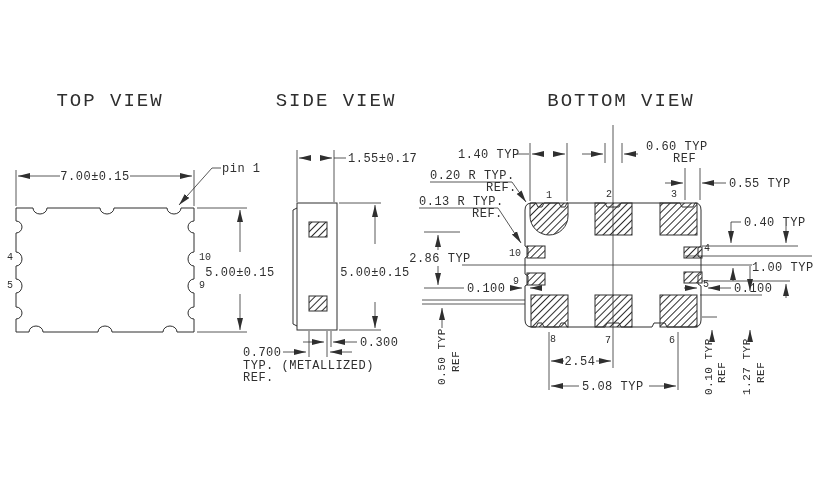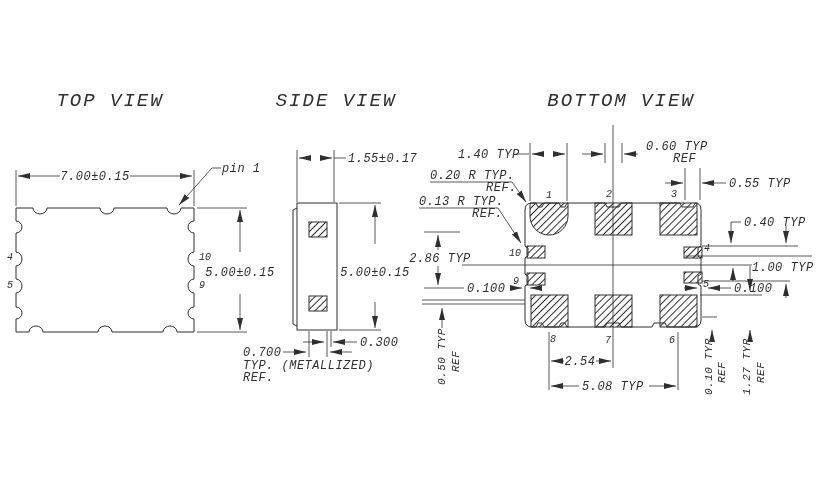--- a/index.html
+++ b/index.html
@@ -1,17 +1,17 @@
 <!DOCTYPE html>
 <html><head>
 <meta charset="utf-8">
 <style>
   html,body{margin:0;padding:0;background:#ffffff;}
   .stage{position:relative;width:817px;height:484px;background:#fff;overflow:hidden;
-         font-family:"Liberation Mono", monospace;font-style:italic;}
+         font-family:"Liberation Mono", monospace;}
   svg{display:block;}
   svg text{fill:#2f2f2f;font-family:"Liberation Mono", monospace;}
   .title{font-size:19px;letter-spacing:2px;}
   .dim{font-size:12px;letter-spacing:0.5px;}
   .pn{font-size:10px;}
   .rot{font-size:11px;letter-spacing:0.5px;}
   .ln{stroke:#2f2f2f;stroke-width:1;fill:none;}
   .thin{stroke:#2f2f2f;stroke-width:0.8;fill:none;}
   .pad{stroke:#2f2f2f;stroke-width:1;fill:url(#hatch);}
 </style>

